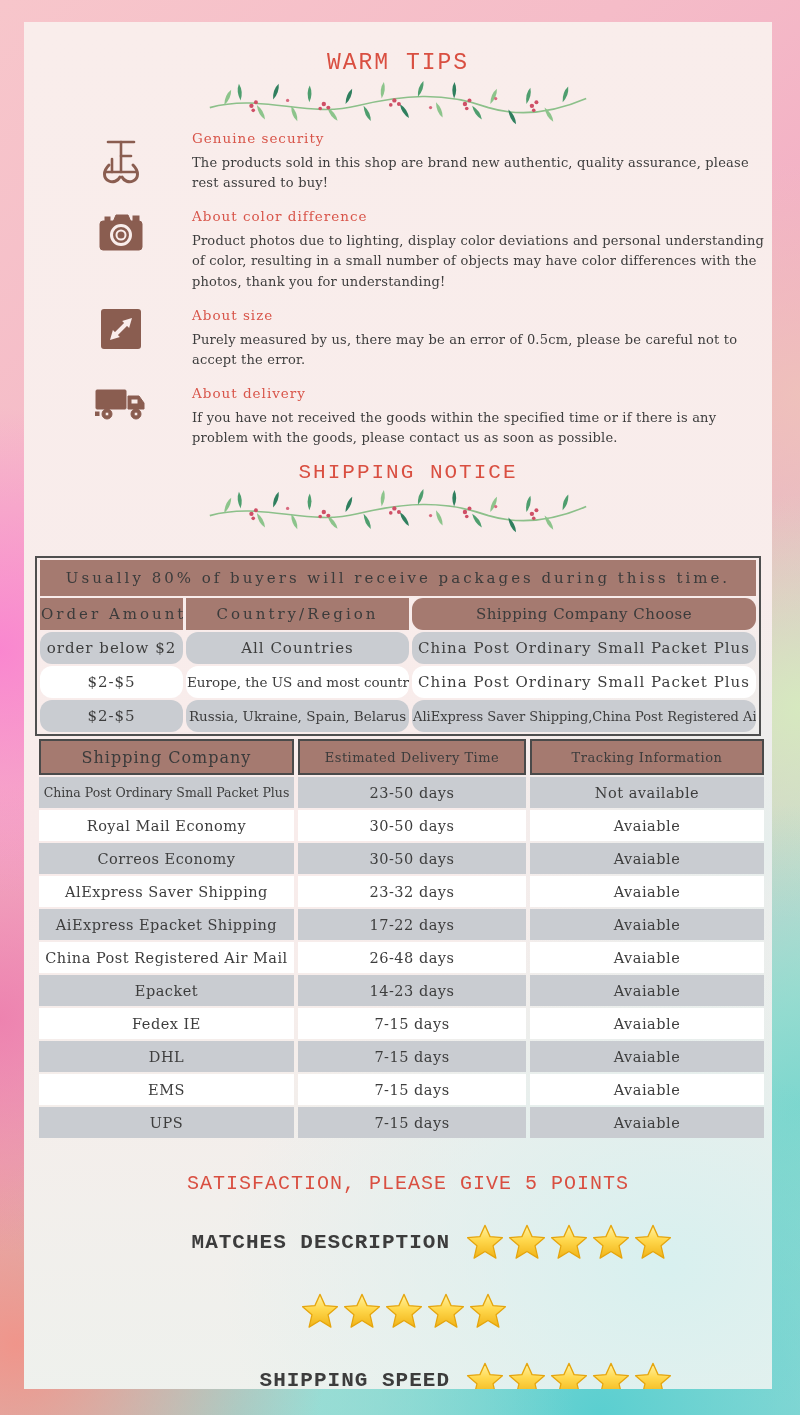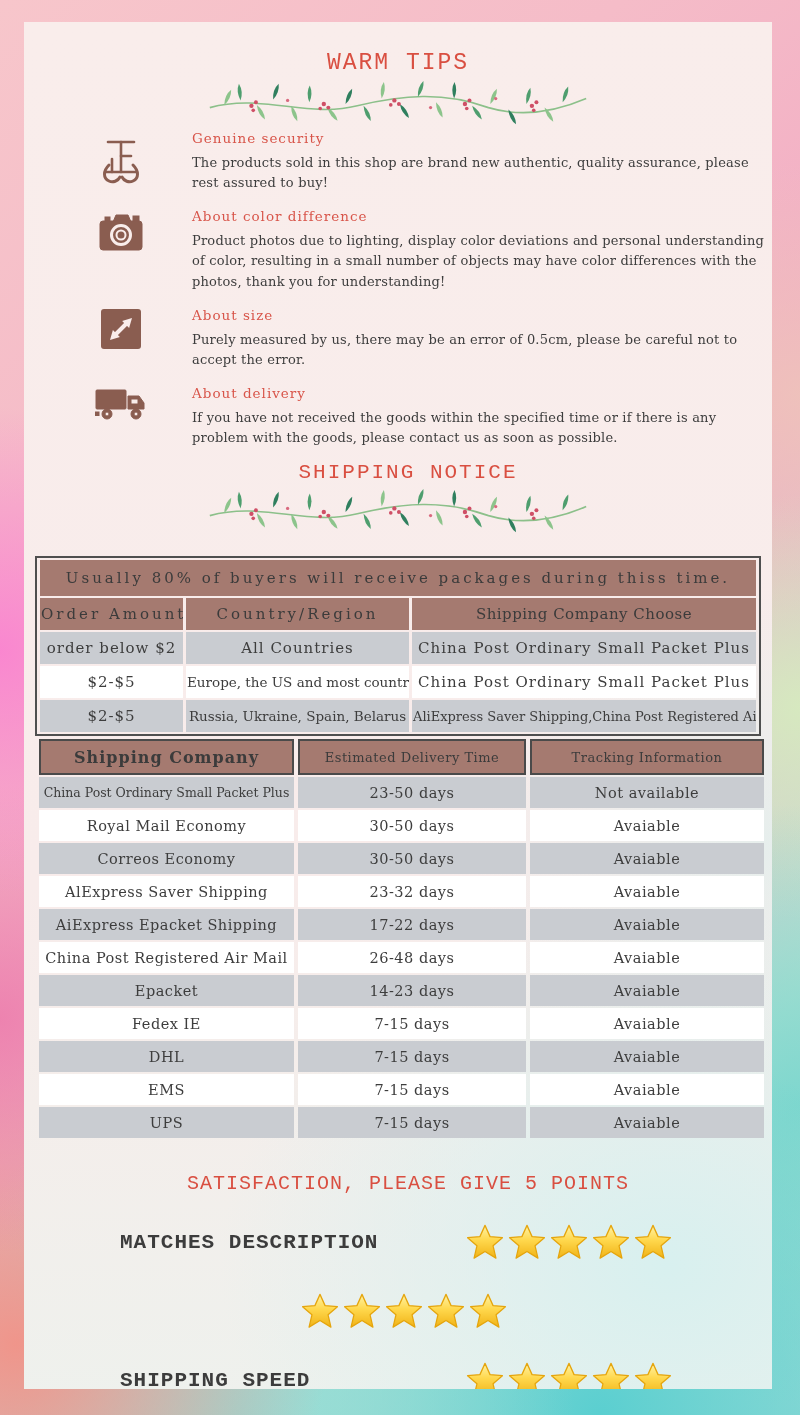--- a/index.html
+++ b/index.html
@@ -48,39 +48,39 @@
   .tip-text{color:#3d3d3d;font-size:13px;line-height:1.55;letter-spacing:.2px;margin:0;}
   
   .t1wrap{margin:20px 11px 0 11px;border:2px solid #4f4f4f;}
   table{border-collapse:separate;table-layout:fixed;width:100%;}
   #t1{border-spacing:3px 2px;}
   #t2{border-spacing:4px 2px;margin:1px 11px 0 11px;width:733px;}
   th,td{text-align:center;vertical-align:middle;overflow:hidden;white-space:nowrap;}
   .mauve{background:#a57a70;color:#3b3b3b;}
   #t1 .banner-cell{height:34px;font-size:15px;letter-spacing:3px;}
   #t1 thead th{height:30px;font-size:15px;letter-spacing:3px;font-weight:normal;}
-  #t1 thead th:nth-child(3){letter-spacing:.5px;}
-  #t1 tbody td{height:30px;font-size:15px;letter-spacing:1px;color:#3d3d3d;}
+  #t1 thead th:nth-child(3){letter-spacing:.5px;border-radius:11px;}
+  #t1 tbody td{height:30px;font-size:15px;letter-spacing:1px;color:#3d3d3d;border-radius:12px;}
   #t1 tbody tr:nth-of-type(odd) td{background:#c9ccd1;}
   #t1 tbody tr:nth-of-type(even) td{background:#ffffff;}
   #t1 tbody tr:nth-of-type(2) td:nth-child(2),
   #t1 tbody tr:nth-of-type(3) td:nth-child(2){font-size:13.5px;letter-spacing:0;}
   #t1 tbody tr:nth-of-type(3) td:nth-child(3){font-size:13px;letter-spacing:0;}
   #t2 thead th{height:30px;font-weight:normal;border:2px solid #4a4a4a;}
-  #t2 thead th:nth-child(1){font-size:16px;font-weight:bold;letter-spacing:1px;}
+  #t2 thead th:nth-child(1){font-size:16px;font-weight:normal;letter-spacing:1px;}
   #t2 thead th:nth-child(2),#t2 thead th:nth-child(3){font-size:13px;letter-spacing:.5px;}
   #t2 tbody td{height:29px;font-size:14.5px;letter-spacing:.5px;color:#3d3d3d;}
   #t2 tbody tr:nth-of-type(odd) td{background:#c9ccd1;}
   #t2 tbody tr:nth-of-type(even) td{background:#ffffff;}
   #t2 tbody tr:nth-of-type(1) td:nth-child(1){font-size:12.5px;letter-spacing:0;}
   
   .ratings{margin-top:26px;}
   .rating-row{display:flex;align-items:center;justify-content:center;margin-bottom:27px;height:42px;}
   .rating-label{
-    width:330px;text-align:left;color:#3c3c3c;
+    width:330px;text-align:right;color:#3c3c3c;
     font-family:"Liberation Mono", monospace;font-size:21px;letter-spacing:1px;font-weight:bold;
   }
   .stars{display:flex;gap:4px;margin-left:16px;width:210px;}
   .stars svg{width:38px;height:38px;}
   .icon-brown{fill:#8a5d50;stroke:#8a5d50;}
   .hidden-defs{position:absolute;width:0;height:0;overflow:hidden;}
 </style>
 </head>
 <body>
 

